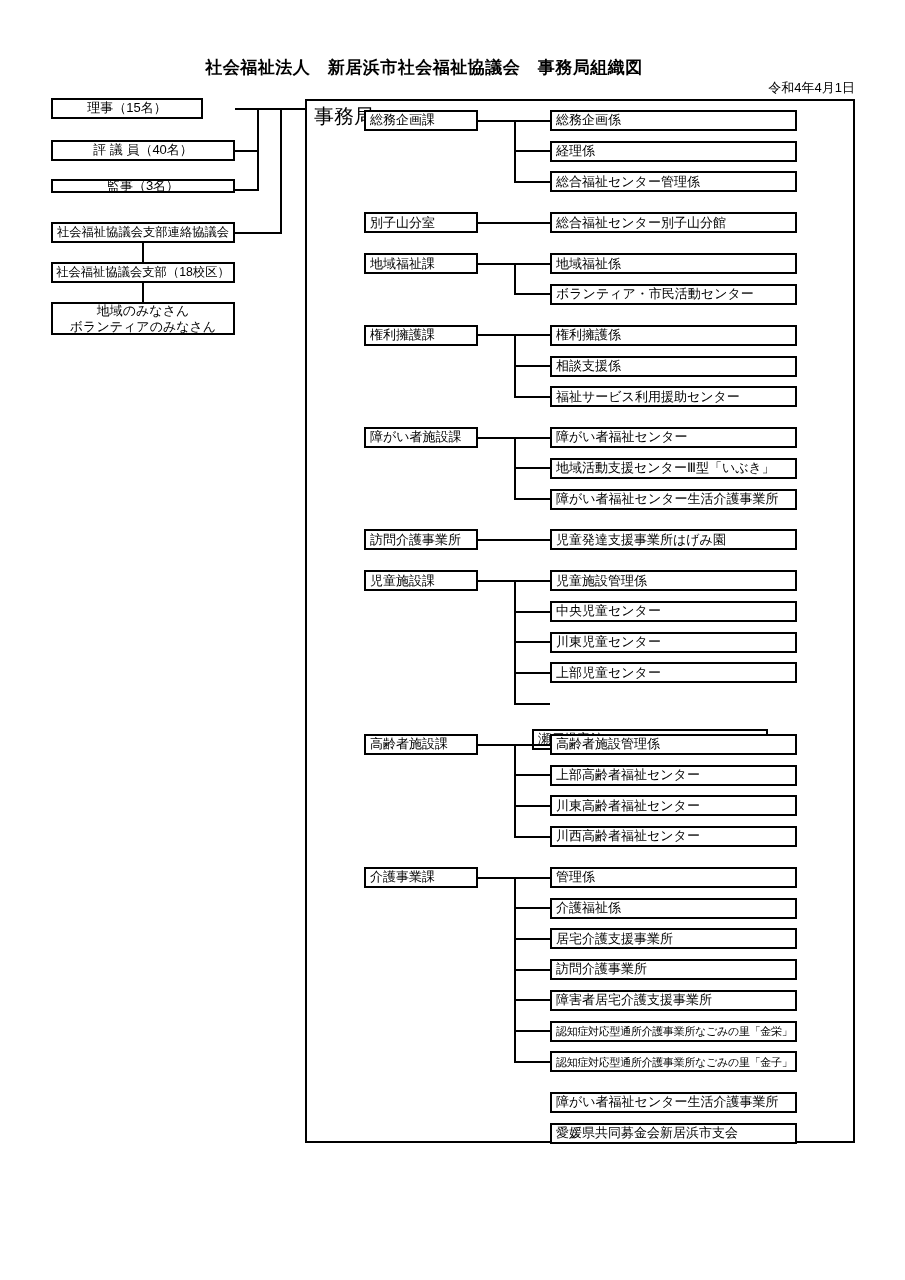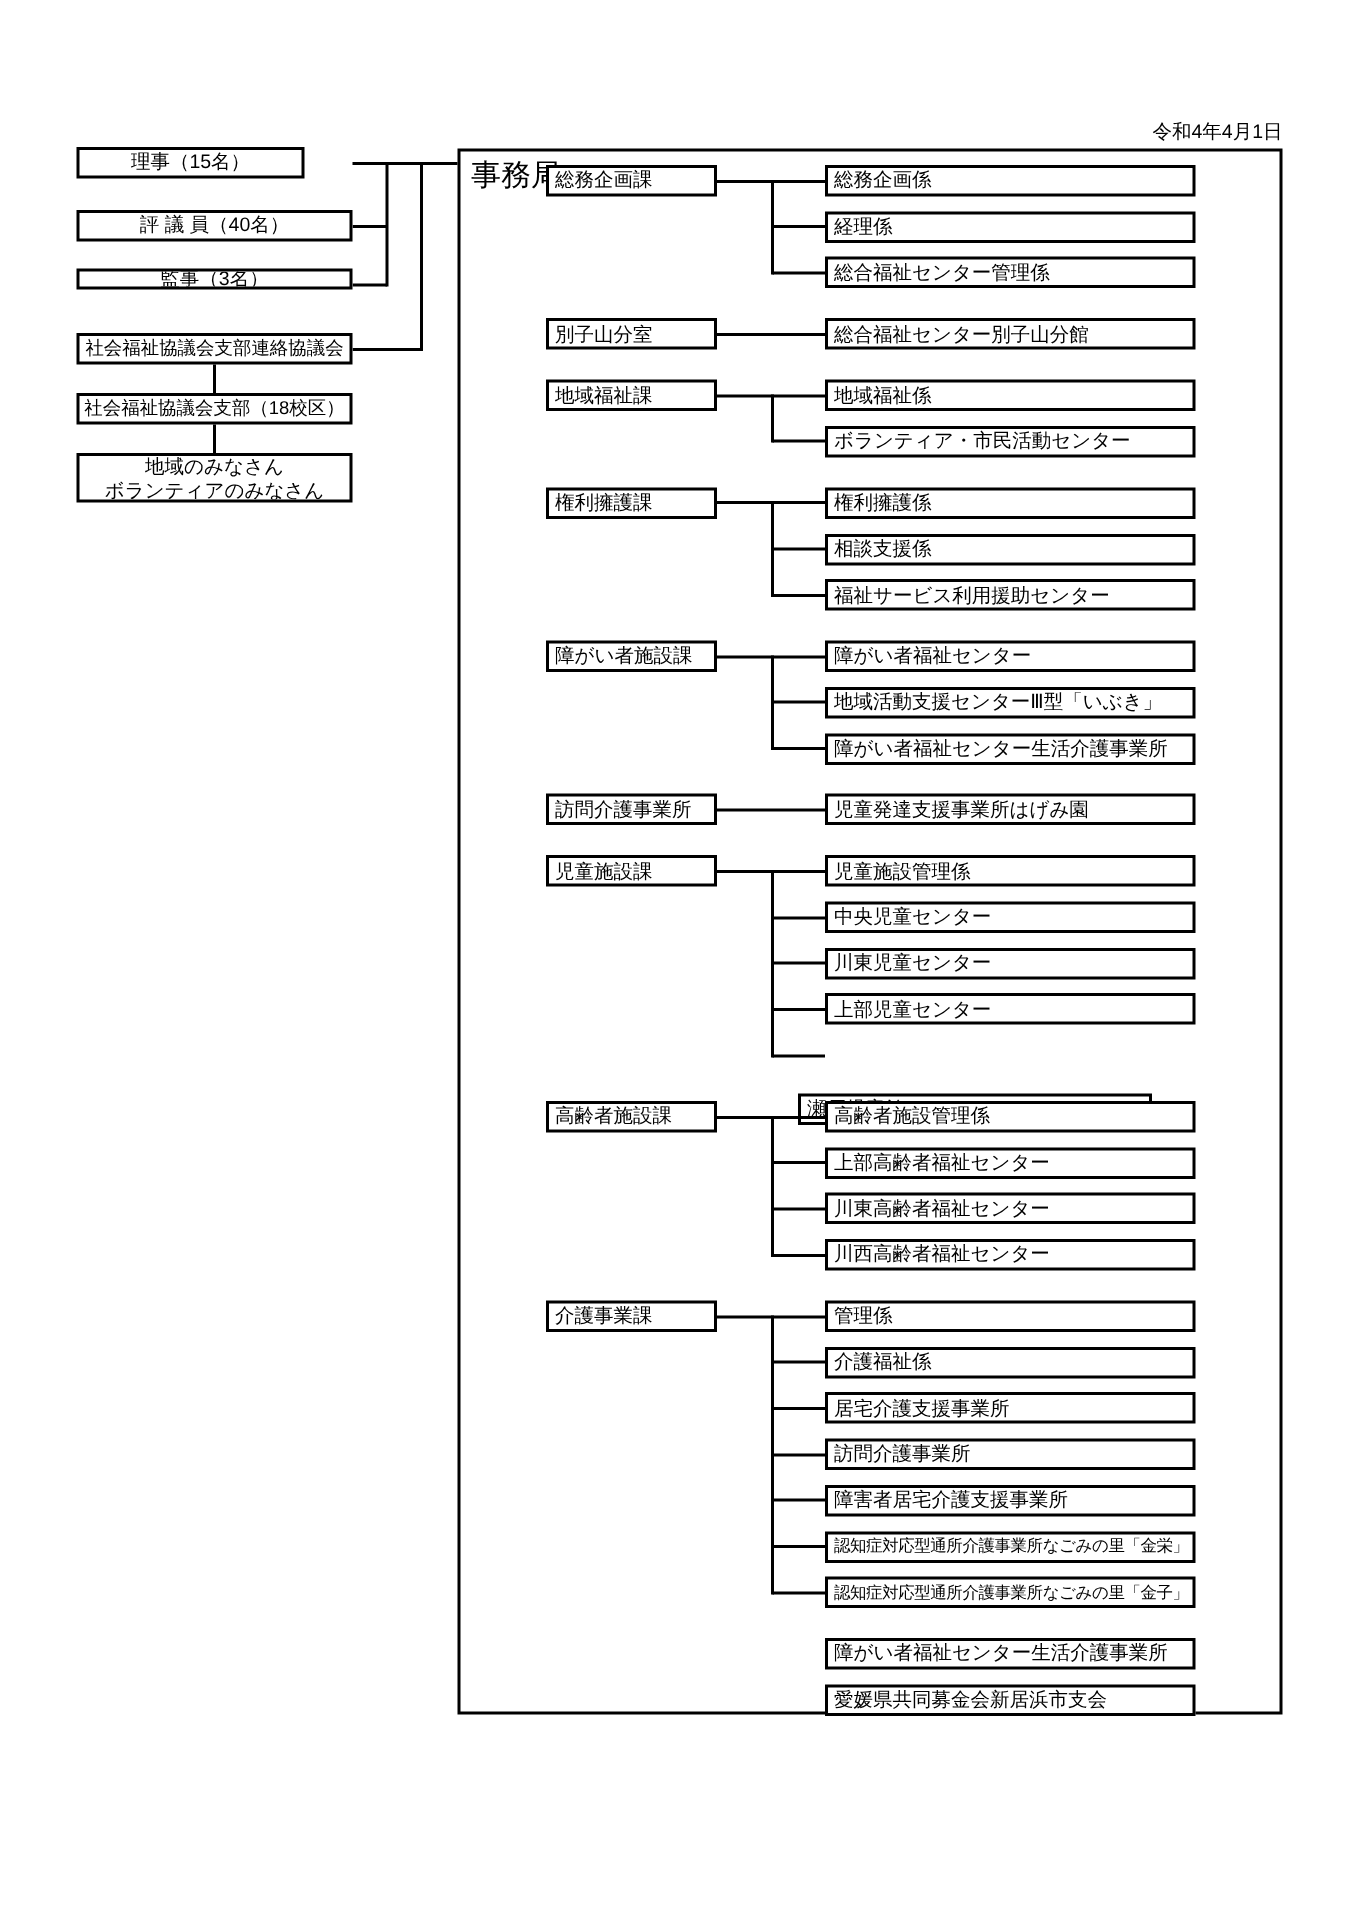--- a/index.html
+++ b/index.html
@@ -25,20 +25,21 @@
   .gov{justify-content:center;padding:0 2px;}
   .multi{white-space:pre-line;text-align:center;justify-content:center;line-height:1.2;}
   .small{font-size:12.3px;}
   .tiny{font-size:11px;letter-spacing:-0.3px;}
   .ln{position:absolute;background:#000;}
 </style>
 </head>
 <body>
 
 <div id="page">
+  <div id="title">社会福祉法人　新居浜市社会福祉協議会　事務局組織図</div>
   <div id="date">令和4年4月1日</div>
   <div id="secretariat-box"></div>
   <div id="secretariat-label">事務局</div>
   <div id="chart">
       <div class="ln" style="left: 235px; top: 107.5px; width: 70px; height: 2px;"></div>
       <div class="ln" style="left: 256.5px; top: 107.5px; width: 2px; height: 83px;"></div>
       <div class="ln" style="left: 235px; top: 149.5px; width: 22.5px; height: 2px;"></div>
       <div class="ln" style="left: 235px; top: 188.5px; width: 22.5px; height: 2px;"></div>
       <div class="ln" style="left: 279.5px; top: 107.5px; width: 2px; height: 126px;"></div>
       <div class="ln" style="left: 235px; top: 231.5px; width: 45.5px; height: 2px;"></div>

